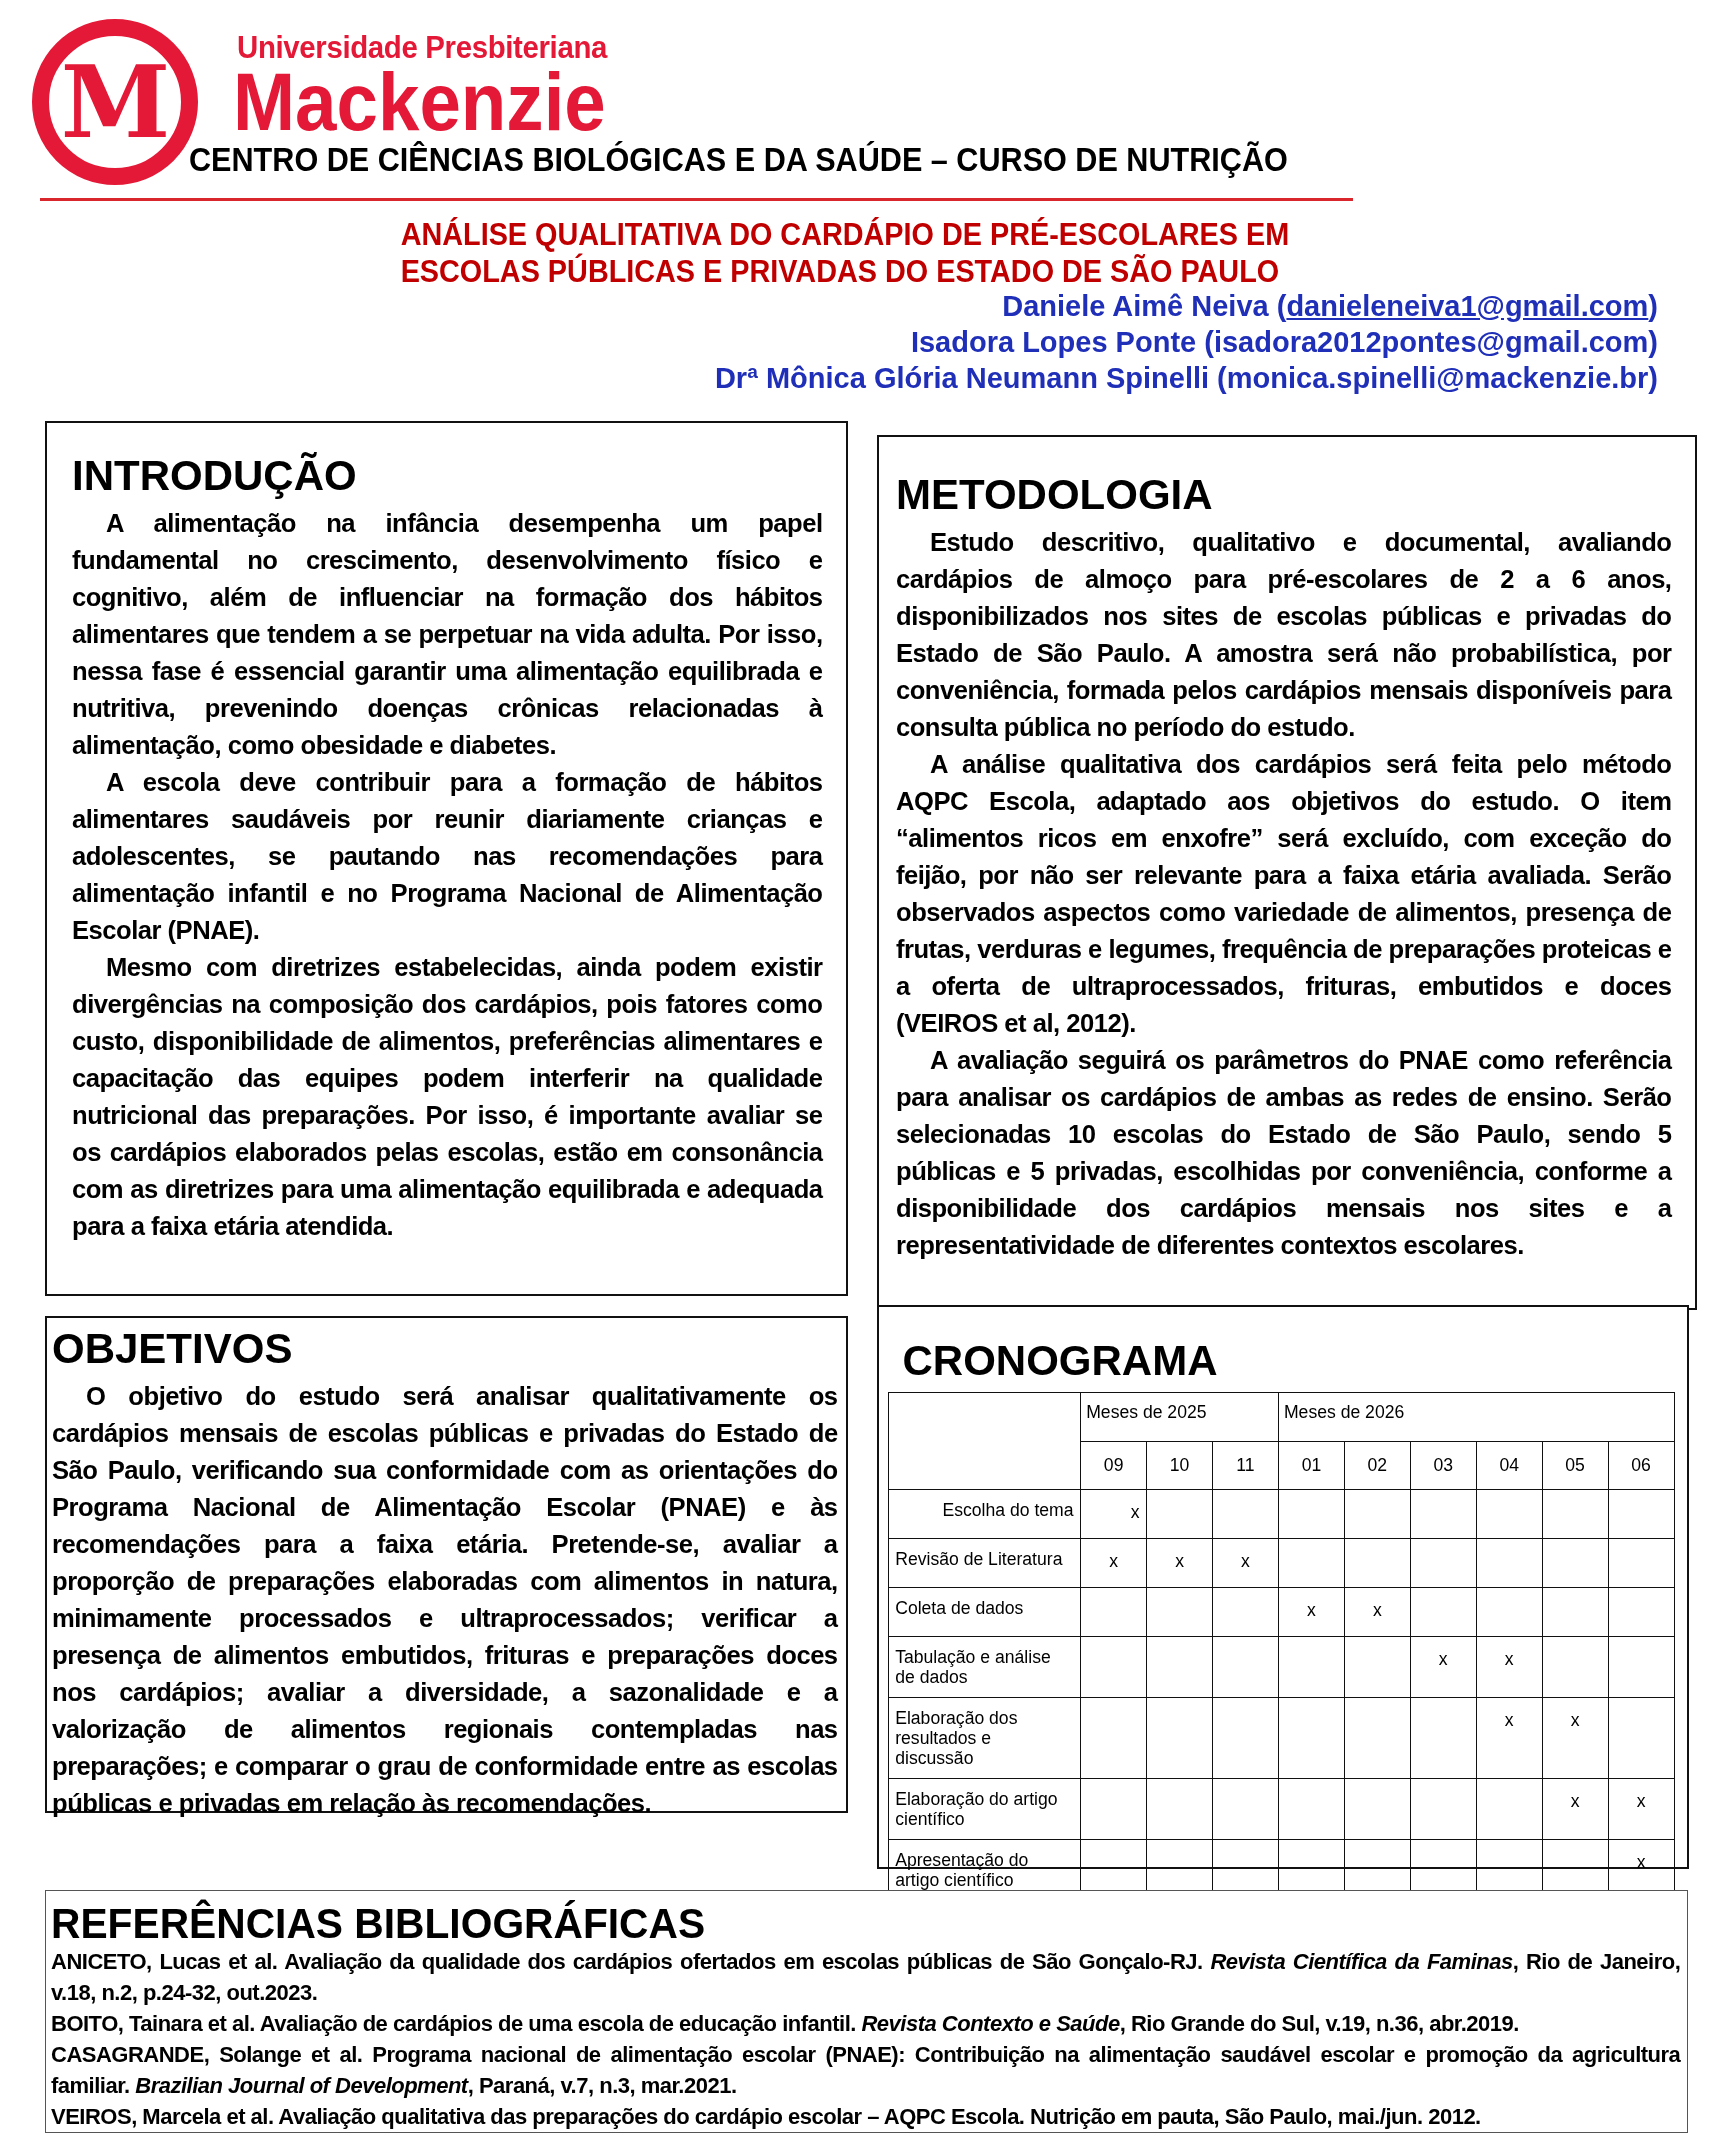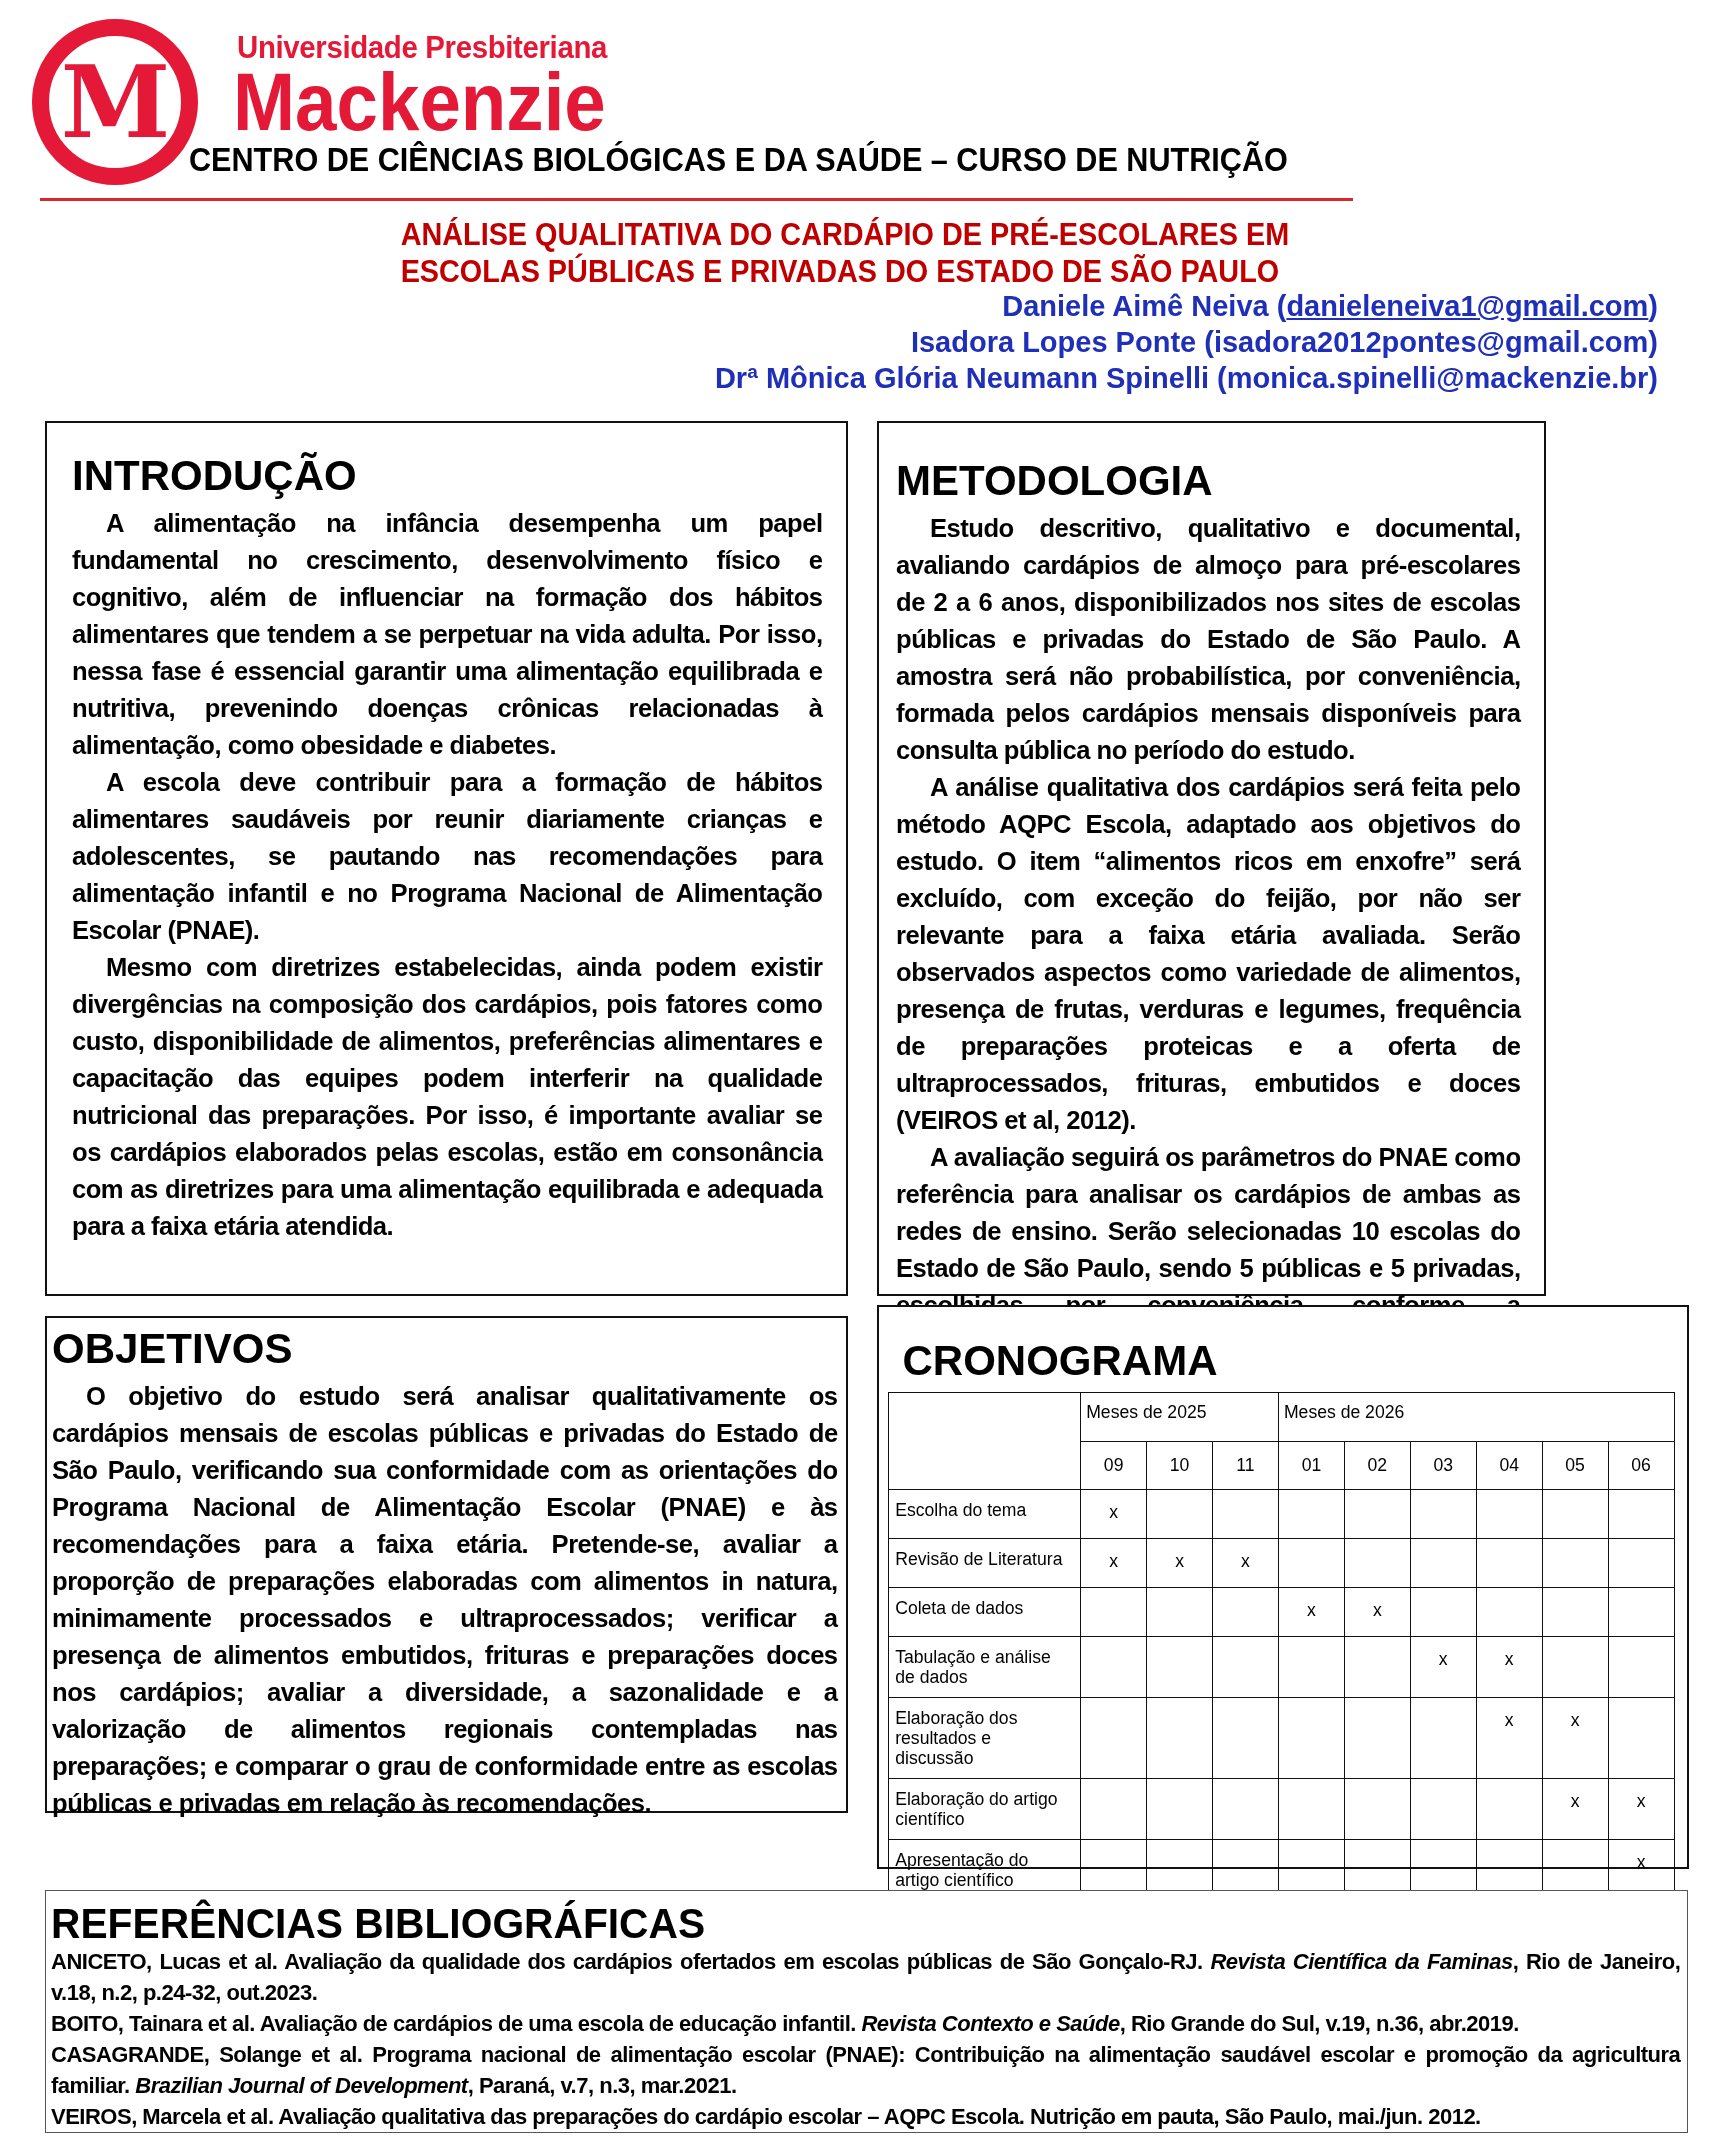--- a/index.html
+++ b/index.html
@@ -55,39 +55,39 @@
     font-family: "Liberation Sans", sans-serif; font-weight: bold; font-size: 42px;
     line-height: 1; margin-bottom: 8.4px; white-space: nowrap;
   }
   .box p {
     font-family: "Liberation Sans", sans-serif; font-weight: bold;
     font-size: 25.6px; line-height: 37px; text-align: justify; text-indent: 34px;
     letter-spacing: -0.5px;
   }
 
   #intro { left: 45px; top: 421px; width: 803px; height: 875px; padding: 32px 23.5px 0 25px; }
-  #metodo { left: 877px; top: 421px; width: 669px; height: 875px; padding: 37px 23.5px 0 17px; }
+  #metodo { left: 877px; top: 435px; width: 820px; height: 875px; padding: 37px 23.5px 0 17px; }
   #objetivos { left: 45px; top: 1316px; width: 803px; height: 497px; padding: 10px 8.4px 0 5px; }
   #objetivos p { line-height: 37px; }
   #crono { left: 877px; top: 1305px; width: 812px; height: 564px; padding: 13.4px 11.7px 0 23.5px; }
   #crono h2 { margin-bottom: 10px; margin-top: 20px; }
 
   table.schedule {
     border-collapse: collapse; width: 787px; margin-left: -15px;
     font-family: "Liberation Sans", sans-serif; font-size: 17.6px;
   }
   table.schedule td, table.schedule th {
     border: 1.7px solid #111; font-weight: normal; vertical-align: top;
     padding: 6.7px 6.7px; text-align: center;
   }
   table.schedule th.yr { text-align: left; height: 49px; padding: 8.4px 5px; }
   table.schedule th.mo { height: 48px; vertical-align: middle; padding: 0; }
   table.schedule td.act { text-align: left; width: 190px; line-height: 20px; padding: 10px 6.7px; }
   table.schedule td.mark { vertical-align: top; padding-top: 11.7px; width: 65px; }
-  table.schedule tr.r1 td { height: 49px; }
+  table.schedule tr.r1 td { height: 49px; text-align: right; }
   table.schedule tr.r2 td { height: 49px; }
   table.schedule tr.r3 td { height: 49px; }
   table.schedule tr.r4 td { height: 59px; }
   table.schedule tr.r5 td { height: 80px; }
   table.schedule tr.r6 td { height: 59px; }
   table.schedule tr.r7 td { height: 59px; }
 
   #refs { left: 45px; top: 1890px; width: 1643px; height: 243px; padding: 11.7px 6.7px 0 5px; border: 1.7px solid #555; }
   #refs h2 { font-size: 42px; margin-bottom: 1.7px; transform: scaleX(0.97); transform-origin: left; }
   #refs p.ref {

